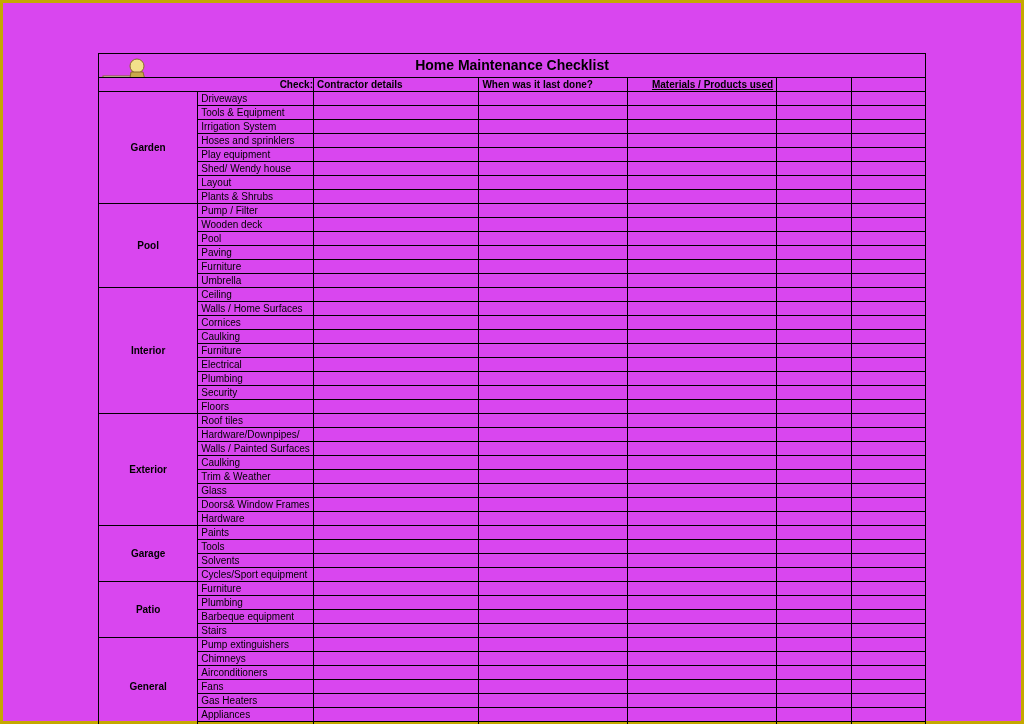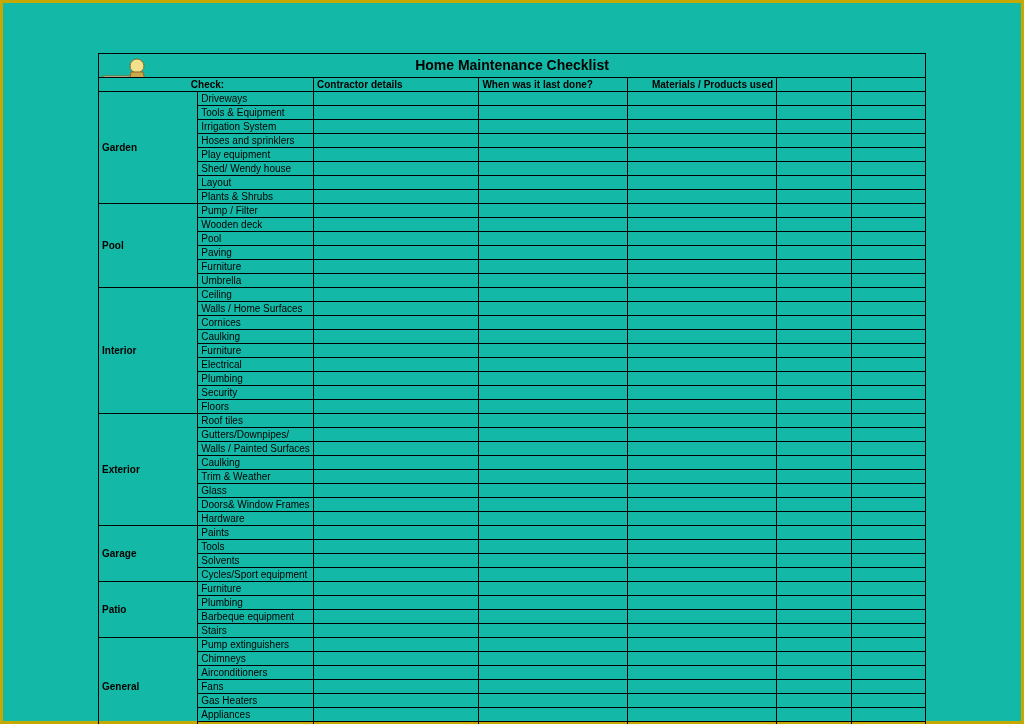--- a/index.html
+++ b/index.html
@@ -1,22 +1,22 @@
 <!DOCTYPE html>
 <html><head>
 <meta charset="utf-8">
 <style>
   html,body{margin:0;padding:0;background:#fff;font-family:Arial,Helvetica,sans-serif}
-  .frame{width:1024px;height:724px;box-sizing:border-box;border:3px solid #c5a800;padding:50px 95px 55px 95px;background:#14b8a6}
+  .frame{width:1024px;height:724px;box-sizing:border-box;border:3px solid #c5a800;padding:50px 95px 55px 95px;background:#d946ef}
   .sheet{width:100%;height:100%;border-collapse:collapse;table-layout:fixed}
   .sheet td,.sheet th{border:1px solid #000;font-size:10px;line-height:1.1;padding:1px 3px;vertical-align:middle;overflow:hidden;white-space:nowrap}
   .title-row td{text-align:center;font-weight:bold;font-size:14px;padding:4px 0}
   .hdr td{font-weight:bold;font-size:10px}
-  .hdr .check{text-align:center;padding-right:0}
-  .cat{font-weight:bold;font-size:11px}
+  .hdr .check{text-align:right;padding-right:0}
+  .cat{font-weight:bold;text-align:center;font-size:11px}
   .item{font-size:10px}
   .cell{}
   .corner{position:relative}
   .corner svg{position:absolute;width:70px;height:60px}
   .corner.left svg{left:-2px;top:-2px}
   col.c-cat{width:12%}
   col.c-item{width:14%}
   col.c-det{width:20%}
   col.c-done{width:18%}
   col.c-mat{width:18%}
@@ -62,21 +62,21 @@
                   <line x1="12" y1="8" x2="12" y2="40"></line>
                   <rect x="8" y="40" width="8" height="10" fill="#ddd"></rect>
                 </g>
               </svg>
             </span></td>
         </tr>
         <tr class="hdr">
           <td class="check" colspan="2">Check:</td>
           <td>Contractor details</td>
           <td>When was it last done?</td>
-          <td style="text-align: right;">Materials / Products used</td>
+          <td style="text-align: right; text-decoration: underline;">Materials / Products used</td>
           <td></td>
           <td></td>
         </tr>
         <tr>
           <td class="cat" rowspan="8">Garden</td>
           <td class="item">Driveways</td>
           <td class="cell"></td>
           <td class="cell"></td>
           <td class="cell"></td>
           <td class="cell"></td>
@@ -263,21 +263,21 @@
         <tr>
           <td class="cat" rowspan="8">Exterior</td>
           <td class="item">Roof tiles</td>
           <td class="cell"></td>
           <td class="cell"></td>
           <td class="cell"></td>
           <td class="cell"></td>
           <td class="cell"></td>
         </tr>
         <tr>
-          <td class="item">Gutters/Downpipes/</td>
+          <td class="item">Hardware/Downpipes/</td>
           <td class="cell"></td>
           <td class="cell"></td>
           <td class="cell"></td>
           <td class="cell"></td>
           <td class="cell"></td>
         </tr>
         <tr>
           <td class="item">Walls / Painted Surfaces</td>
           <td class="cell"></td>
           <td class="cell"></td>

